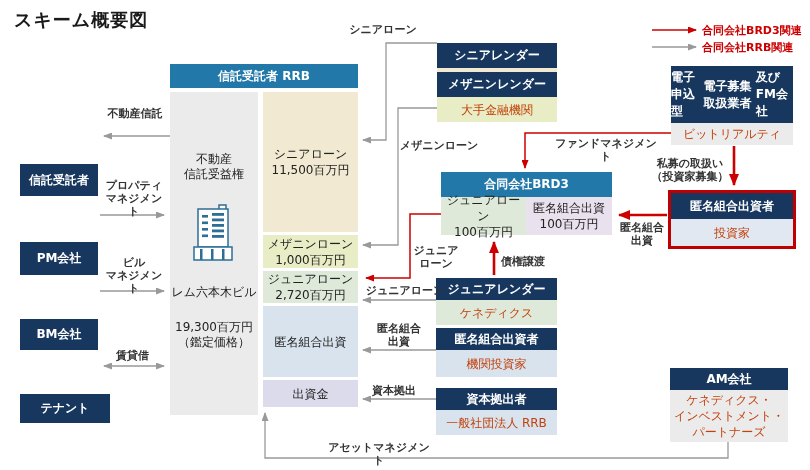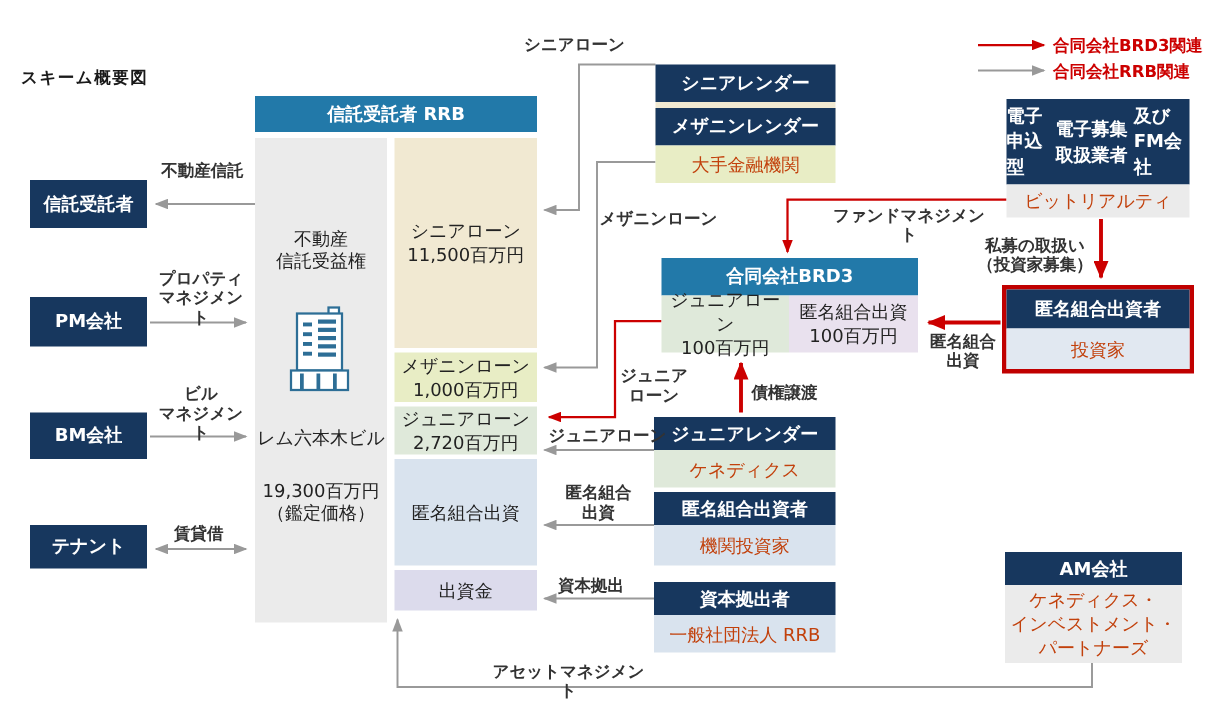--- a/index.html
+++ b/index.html
@@ -1,23 +1,23 @@
 <!DOCTYPE html>
 <html><head>
 <meta charset="utf-8">
 <style>
   html,body { margin:0; padding:0; background:#fff; }
   #stage {
     position:relative; width:810px; height:470px; background:#ffffff;
     font-family:"DejaVu Sans","Liberation Sans",sans-serif; overflow:hidden;
   }
-  .title { position:absolute; left:14px; top:8px; font-size:11px; font-weight:bold; color:#1a1a1a; letter-spacing:1px;margin-top:36px; }
+  .title { position:absolute; left:14px; top:8px; font-size:18px; font-weight:bold; color:#1a1a1a; letter-spacing:1px; }
   svg.wires { position:absolute; left:0; top:0; z-index:1; }
   .box { position:absolute; z-index:2; box-sizing:border-box; }
-  .navy  { background:#17375e; color:#fff; }
+  .navy  { background:#17375e; color:#fff;margin-top:44px; }
   .hblue { background:#2279a9; color:#fff; }
   .entity { display:flex; align-items:center; justify-content:center; font-size:12px; font-weight:bold; }
   .ebox { position:absolute; z-index:2; }
   .ebox .hd { background:#17375e; color:#fff; font-size:12px; font-weight:bold; display:flex; align-items:center; justify-content:center; }
   .ebox .bd { font-size:12px; color:#c2410c; display:flex; flex-direction:column; align-items:center; justify-content:center; line-height:16px; }
   .cell { position:absolute; z-index:2; display:flex; flex-direction:column; align-items:center; justify-content:center; font-size:12px; color:#222; line-height:16px; text-align:center; }
   .panel { position:absolute; z-index:2; background:#ebebeb; color:#222; font-size:12px; text-align:center; }
   .lbl { position:absolute; z-index:3; font-size:11px; color:#333; text-align:center; line-height:13px; font-weight:bold; }
   .lbl.red { color:#cc0000; }
   .redbox { border:3px solid #c00000; }
@@ -63,21 +63,21 @@
     <path d="M652,30 L696,30" stroke="#cc0000" stroke-width="1.5" fill="none" marker-end="url(#ar)"></path>
     <path d="M652,47 L696,47" stroke="#999999" stroke-width="1.3" fill="none" marker-end="url(#ag)"></path>
   </svg>
 
   <div class="lbl red" style="left:702px; top:24px; width:110px; text-align:left;">合同会社BRD3関連</div>
   <div class="lbl red" style="left:702px; top:41px; width:110px; text-align:left;">合同会社RRB関連</div>
 
   <div class="box navy entity" style="left:20px; top:120px; width:78px; height:32px;">信託受託者</div>
   <div class="box navy entity" style="left:20px; top:198px; width:78px; height:33px;">PM会社</div>
   <div class="box navy entity" style="left:20px; top:275px; width:78px; height:31px;">BM会社</div>
-  <div class="box navy entity" style="left:20px; top:350px; width:78px; height:29px;">テナント</div>
+  <div class="box navy entity" style="left:20px; top:350px; width:90px; height:29px;">テナント</div>
 
   <div class="box hblue entity" style="left:170px; top:64px; width:188px; height:24px;">信託受託者 RRB</div>
   <div class="panel" style="left:170px; top:92px; width:88px; height:323px;">
     <div class="inner" style="top:60px;">
       <div>不動産</div>
       <div>信託受益権</div>
     </div>
     <svg style="position:absolute; left:22px; top:112px;" width="44" height="58">
       <rect x="27" y="1" width="7" height="5" fill="#ffffff" stroke="#2d6e96" stroke-width="1.5"></rect>
       <rect x="6" y="5" width="30" height="38" fill="#ffffff" stroke="#2d6e96" stroke-width="1.5"></rect>

